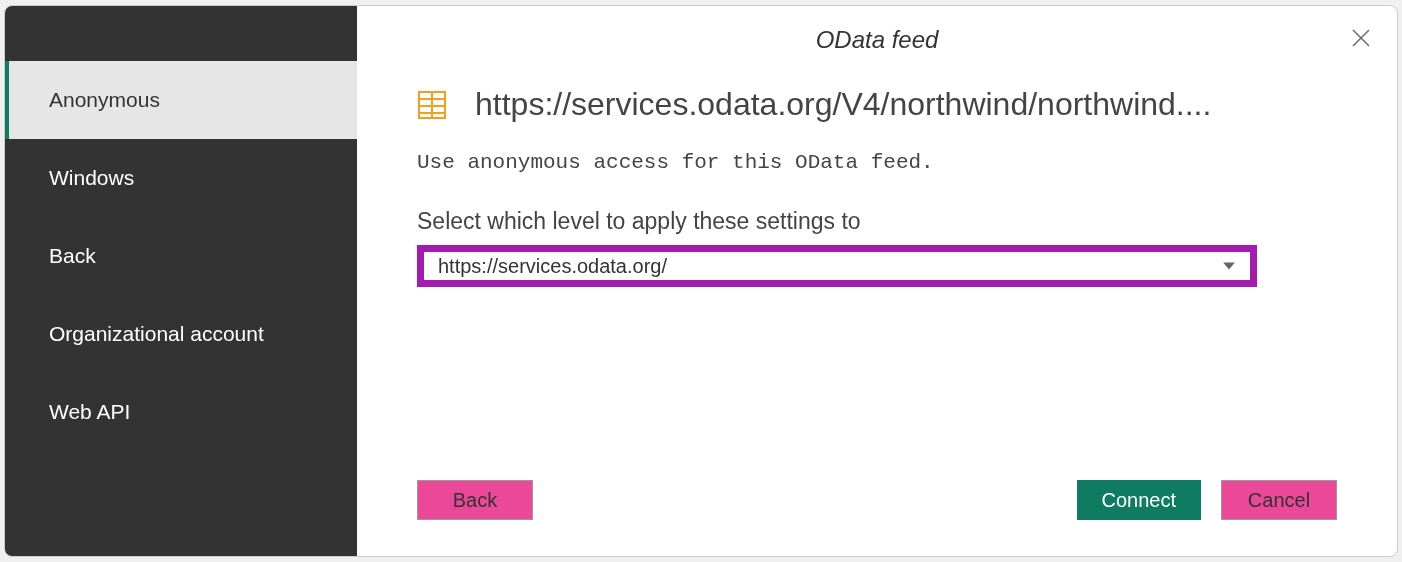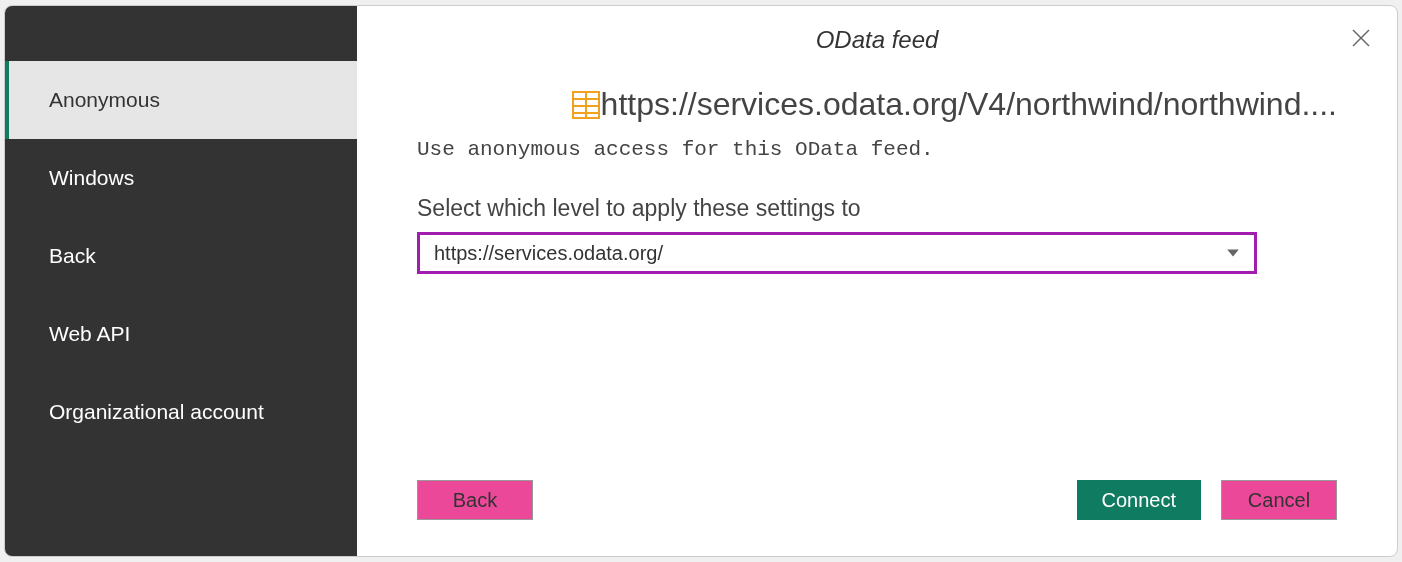--- a/index.html
+++ b/index.html
@@ -85,23 +85,22 @@
       width: 100%;
       height: 100%;
     }
     .content {
       padding: 24px 60px 0 60px;
       flex: 1;
     }
     .url-row {
       display: flex;
       align-items: center;
-      gap: 0;
-      margin-bottom: 15px;
-      justify-content: flex-end;
+      gap: 28px;
+      margin-bottom: 28px;
     }
     .table-icon {
       width: 30px;
       height: 30px;
       flex-shrink: 0;
     }
     .url-text {
       font-size: 32px;
       color: #444444;
       font-weight: 300;
@@ -116,21 +115,21 @@
       font-family: Liberation Mono, monospace;
     }
     .level-label {
       font-size: 23px;
       color: #444444;
       margin-bottom: 10px;
     }
     .select-box {
       width: 840px;
       height: 42px;
-      border: 3px solid #a21caf;
+      border: 7px solid #a21caf;
       display: flex;
       align-items: center;
       justify-content: space-between;
       padding: 0 14px;
       cursor: pointer;
     }
     .select-value {
       font-size: 20px;
       color: #333333;
     }
@@ -176,24 +175,24 @@
     <div class="sidebar-item selected">
       <span>Anonymous</span>
     </div>
     <div class="sidebar-item">
       <span>Windows</span>
     </div>
     <div class="sidebar-item">
       <span>Back</span>
     </div>
     <div class="sidebar-item">
+      <span>Organizational account</span>
+    </div>
+    <div class="sidebar-item">
       <span>Web API</span>
-    </div>
-    <div class="sidebar-item">
-      <span>Organizational account</span>
     </div>
   </div>
 
   <div class="main">
     <div class="header">
       <div class="dialog-title">OData feed</div>
       <div class="close-btn">
         <svg viewBox="0 0 24 24" fill="none" stroke="currentColor" stroke-width="1.5">
           <line x1="4" y1="4" x2="20" y2="20"></line>
           <line x1="20" y1="4" x2="4" y2="20"></line>

